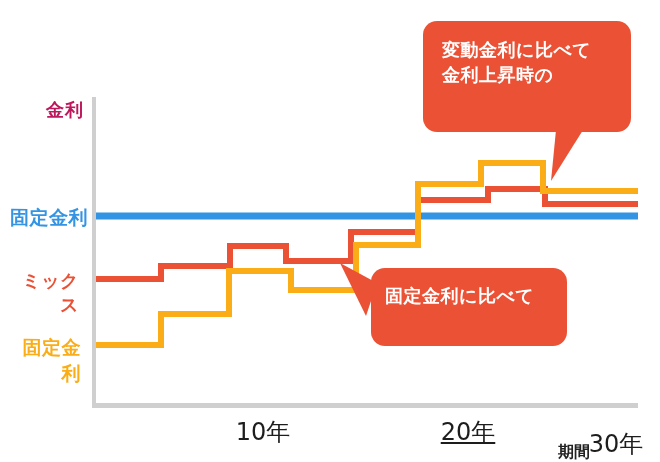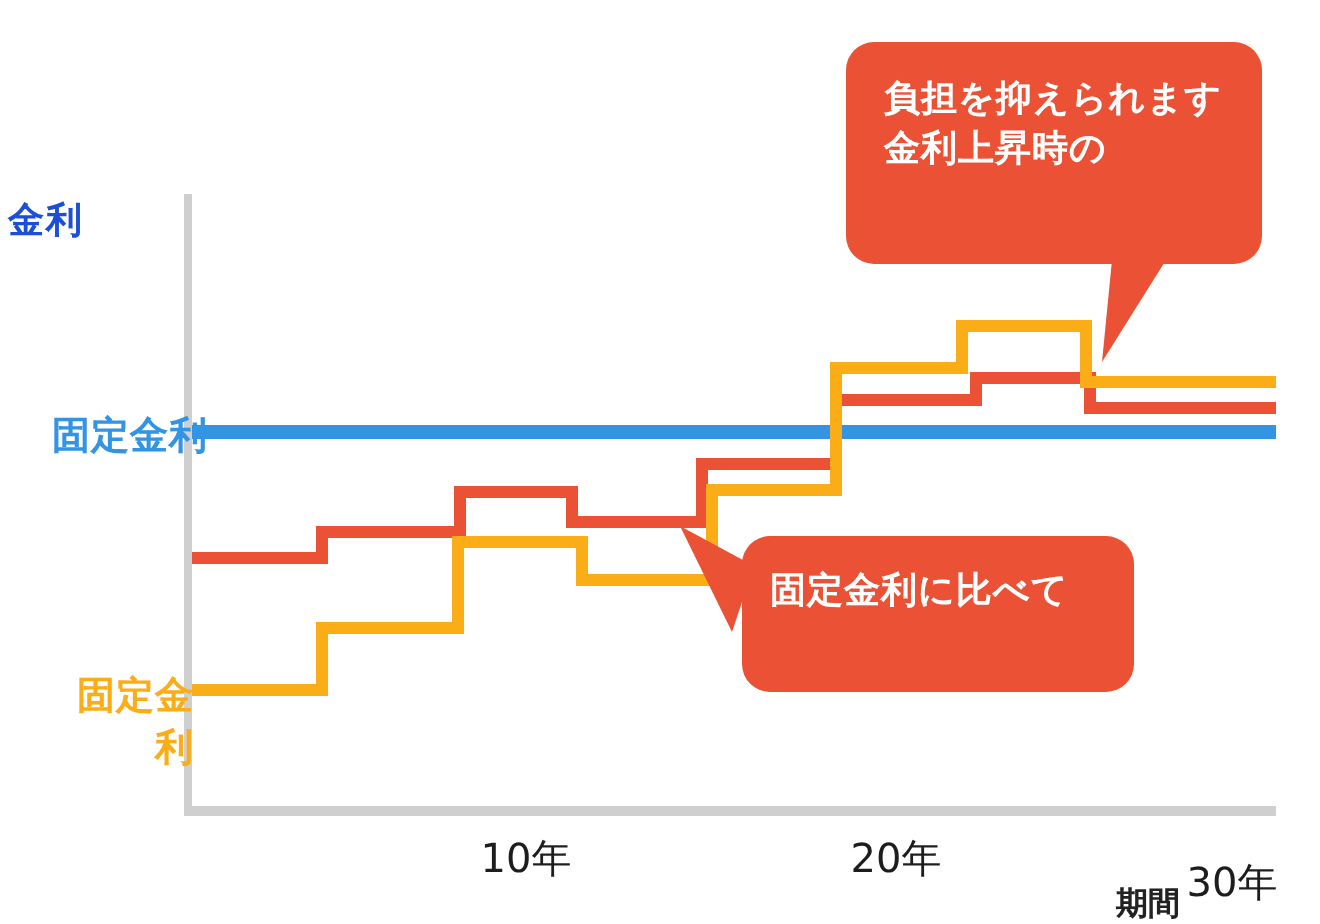--- a/index.html
+++ b/index.html
@@ -9,37 +9,37 @@
   }
   
   #plot-area{
     position:absolute;left:92px;top:97px;width:546px;height:311px;
     background:#ffffff;box-sizing:border-box;
     border-left:4px solid #cfcfcf;border-bottom:5px solid #cfcfcf;
   }
   #chart-svg{position:absolute;left:0;top:0;width:660px;height:462px;pointer-events:none;}
   
   .y-title{
-    position:absolute;left:4px;top:98px;width:80px;
-    font-size:18px;font-weight:600;color:#1d4ed8;letter-spacing:1px;
+    position:absolute;left:4px;top:98px;width:80px;text-align:right;
+    font-size:18px;font-weight:600;color:#be185d;letter-spacing:1px;
   }
   .x-title{
     position:absolute;left:558px;top:442px;width:80px;text-align:left;
     font-size:16px;font-weight:600;color:#222222;
   }
   
-  .series-label{position:absolute;left:20px;text-align:right;font-weight:700;letter-spacing:0.5px;}
+  .series-label{position:absolute;left:4px;text-align:right;font-weight:700;letter-spacing:0.5px;}
   .series-label.fixed   {top:205px;width:84px;font-size:19px;color:#3394e4;}
   .series-label.mix     {top:269px;width:75px;font-size:18px;color:#eb5134;}
   .series-label.variable{top:335px;width:77px;font-size:19px;color:#faad17;}
   
   .x-tick{position:absolute;top:416px;width:80px;text-align:center;
-    font-size:20px;font-weight:500;color:#1d1d1d;}
+    font-size:24px;font-weight:500;color:#1d1d1d;}
   .x-tick.t0{left:223px;}
-  .x-tick.t1{left:408px;}
+  .x-tick.t1{left:428px;text-decoration:underline;}
   .x-tick.t2{left:576px;margin-top:12px;}
   
   .callout{
     position:absolute;background:#eb5134;color:#ffffff;border-radius:14px;
     font-weight:700;box-sizing:border-box;
   }
   .callout .line{display:block;}
   #callout-top{left:423px;top:21px;width:208px;height:111px;padding:16px 0 0 19px;
     font-size:18px;line-height:25px;letter-spacing:0.5px;}
   #callout-mid{left:371px;top:268px;width:196px;height:78px;padding:15px 0 0 14px;
@@ -56,30 +56,31 @@
       <polyline points="96,216 638,216" fill="none" stroke="#3394e4" stroke-width="7" stroke-linejoin="miter"></polyline>
       <polyline points="96,279 161,279 161,266 230,266 230,246 286,246 286,261 351,261 351,232 418,232 418,200 488,200 488,189 545,189 545,204 638,204" fill="none" stroke="#eb5134" stroke-width="6" stroke-linejoin="miter"></polyline>
       <polyline points="96,345 161,345 161,314 229,314 229,271 291,271 291,290 356,290 356,245 418,245 418,184 481,184 481,163 543,163 543,191 638,191" fill="none" stroke="#faad17" stroke-width="6" stroke-linejoin="miter"></polyline>
       <polygon points="556,130 583,130 551,181" fill="#eb5134"></polygon>
       <polygon points="340,263 377,283 366,316" fill="#eb5134"></polygon>
     </svg>
 
   <div class="y-title">金利</div>
 
   <div class="series-label fixed">固定金利</div>
+  <div class="series-label mix">ミックス</div>
   <div class="series-label variable">固定金利</div>
 
   <div class="x-tick t0">10年</div>
   <div class="x-tick t1">20年</div>
   <div class="x-tick t2">30年</div>
 
   <div class="x-title">期間</div>
 
   <div id="callout-top" class="callout">
-    <span class="line">負担を抑えられます</span>
+    <span class="line">変動金利に比べて</span>
     <span class="line">金利上昇時の</span>
   </div>
 
   <div id="callout-mid" class="callout">
     <span class="line">固定金利に比べて</span>
   </div>
 
 </div>
 
 </body></html>

